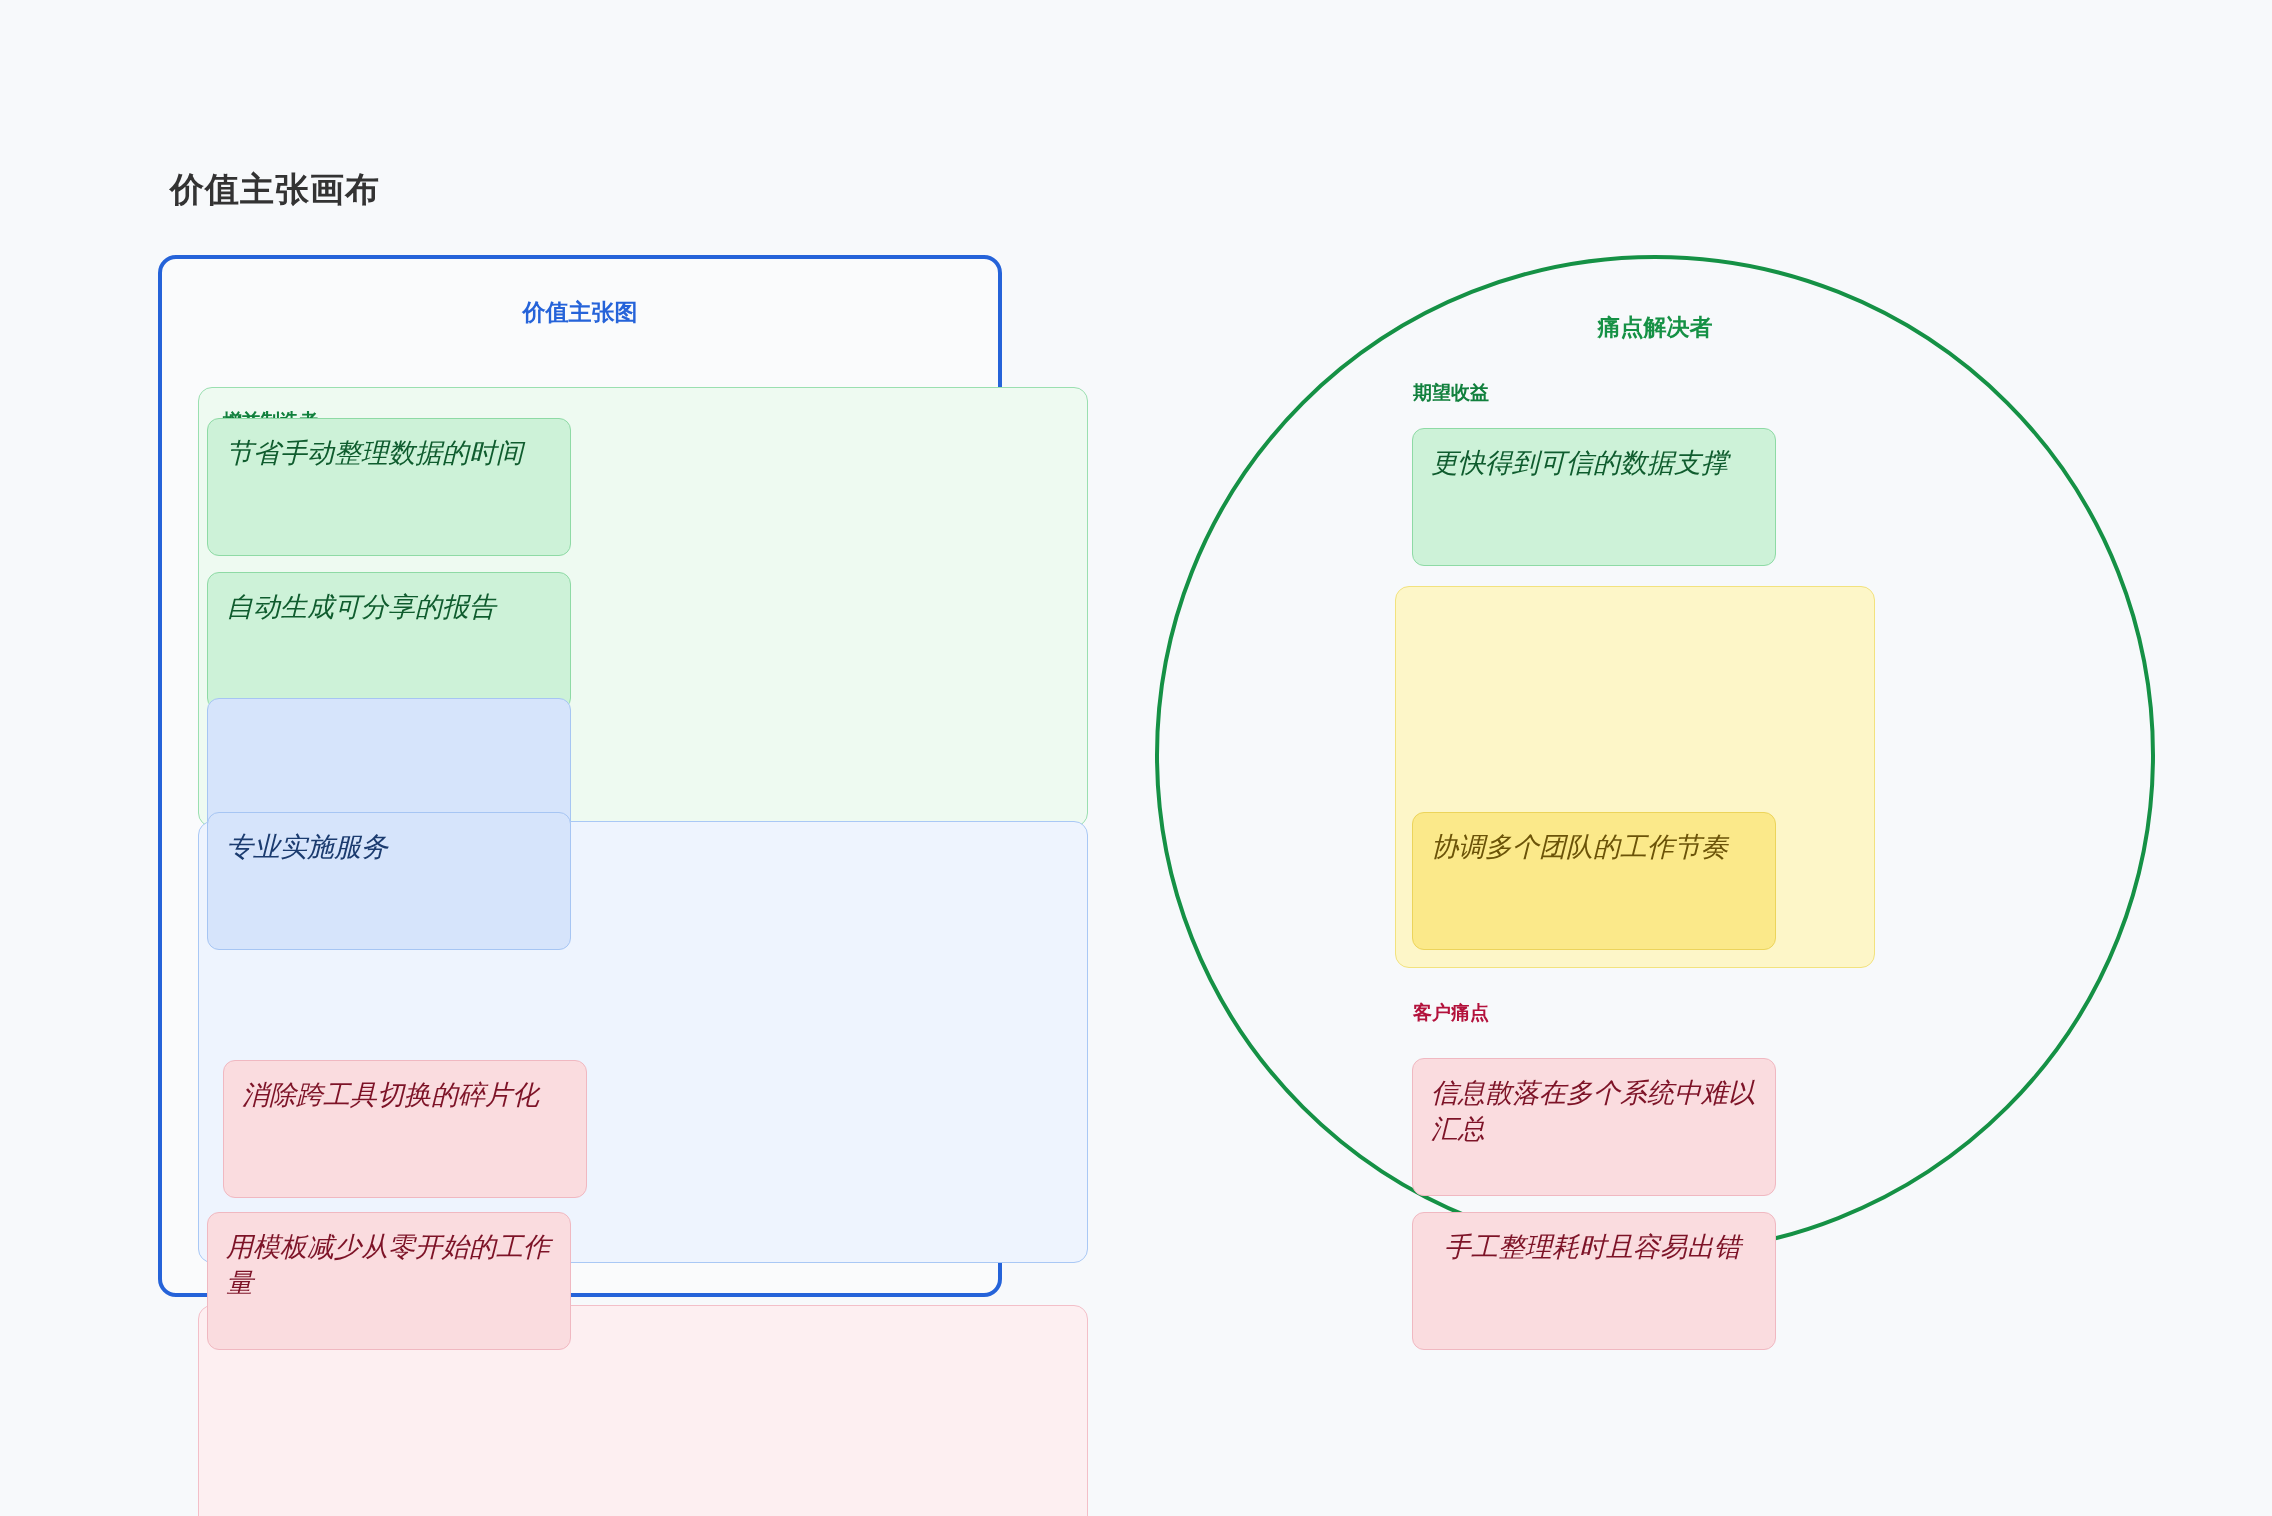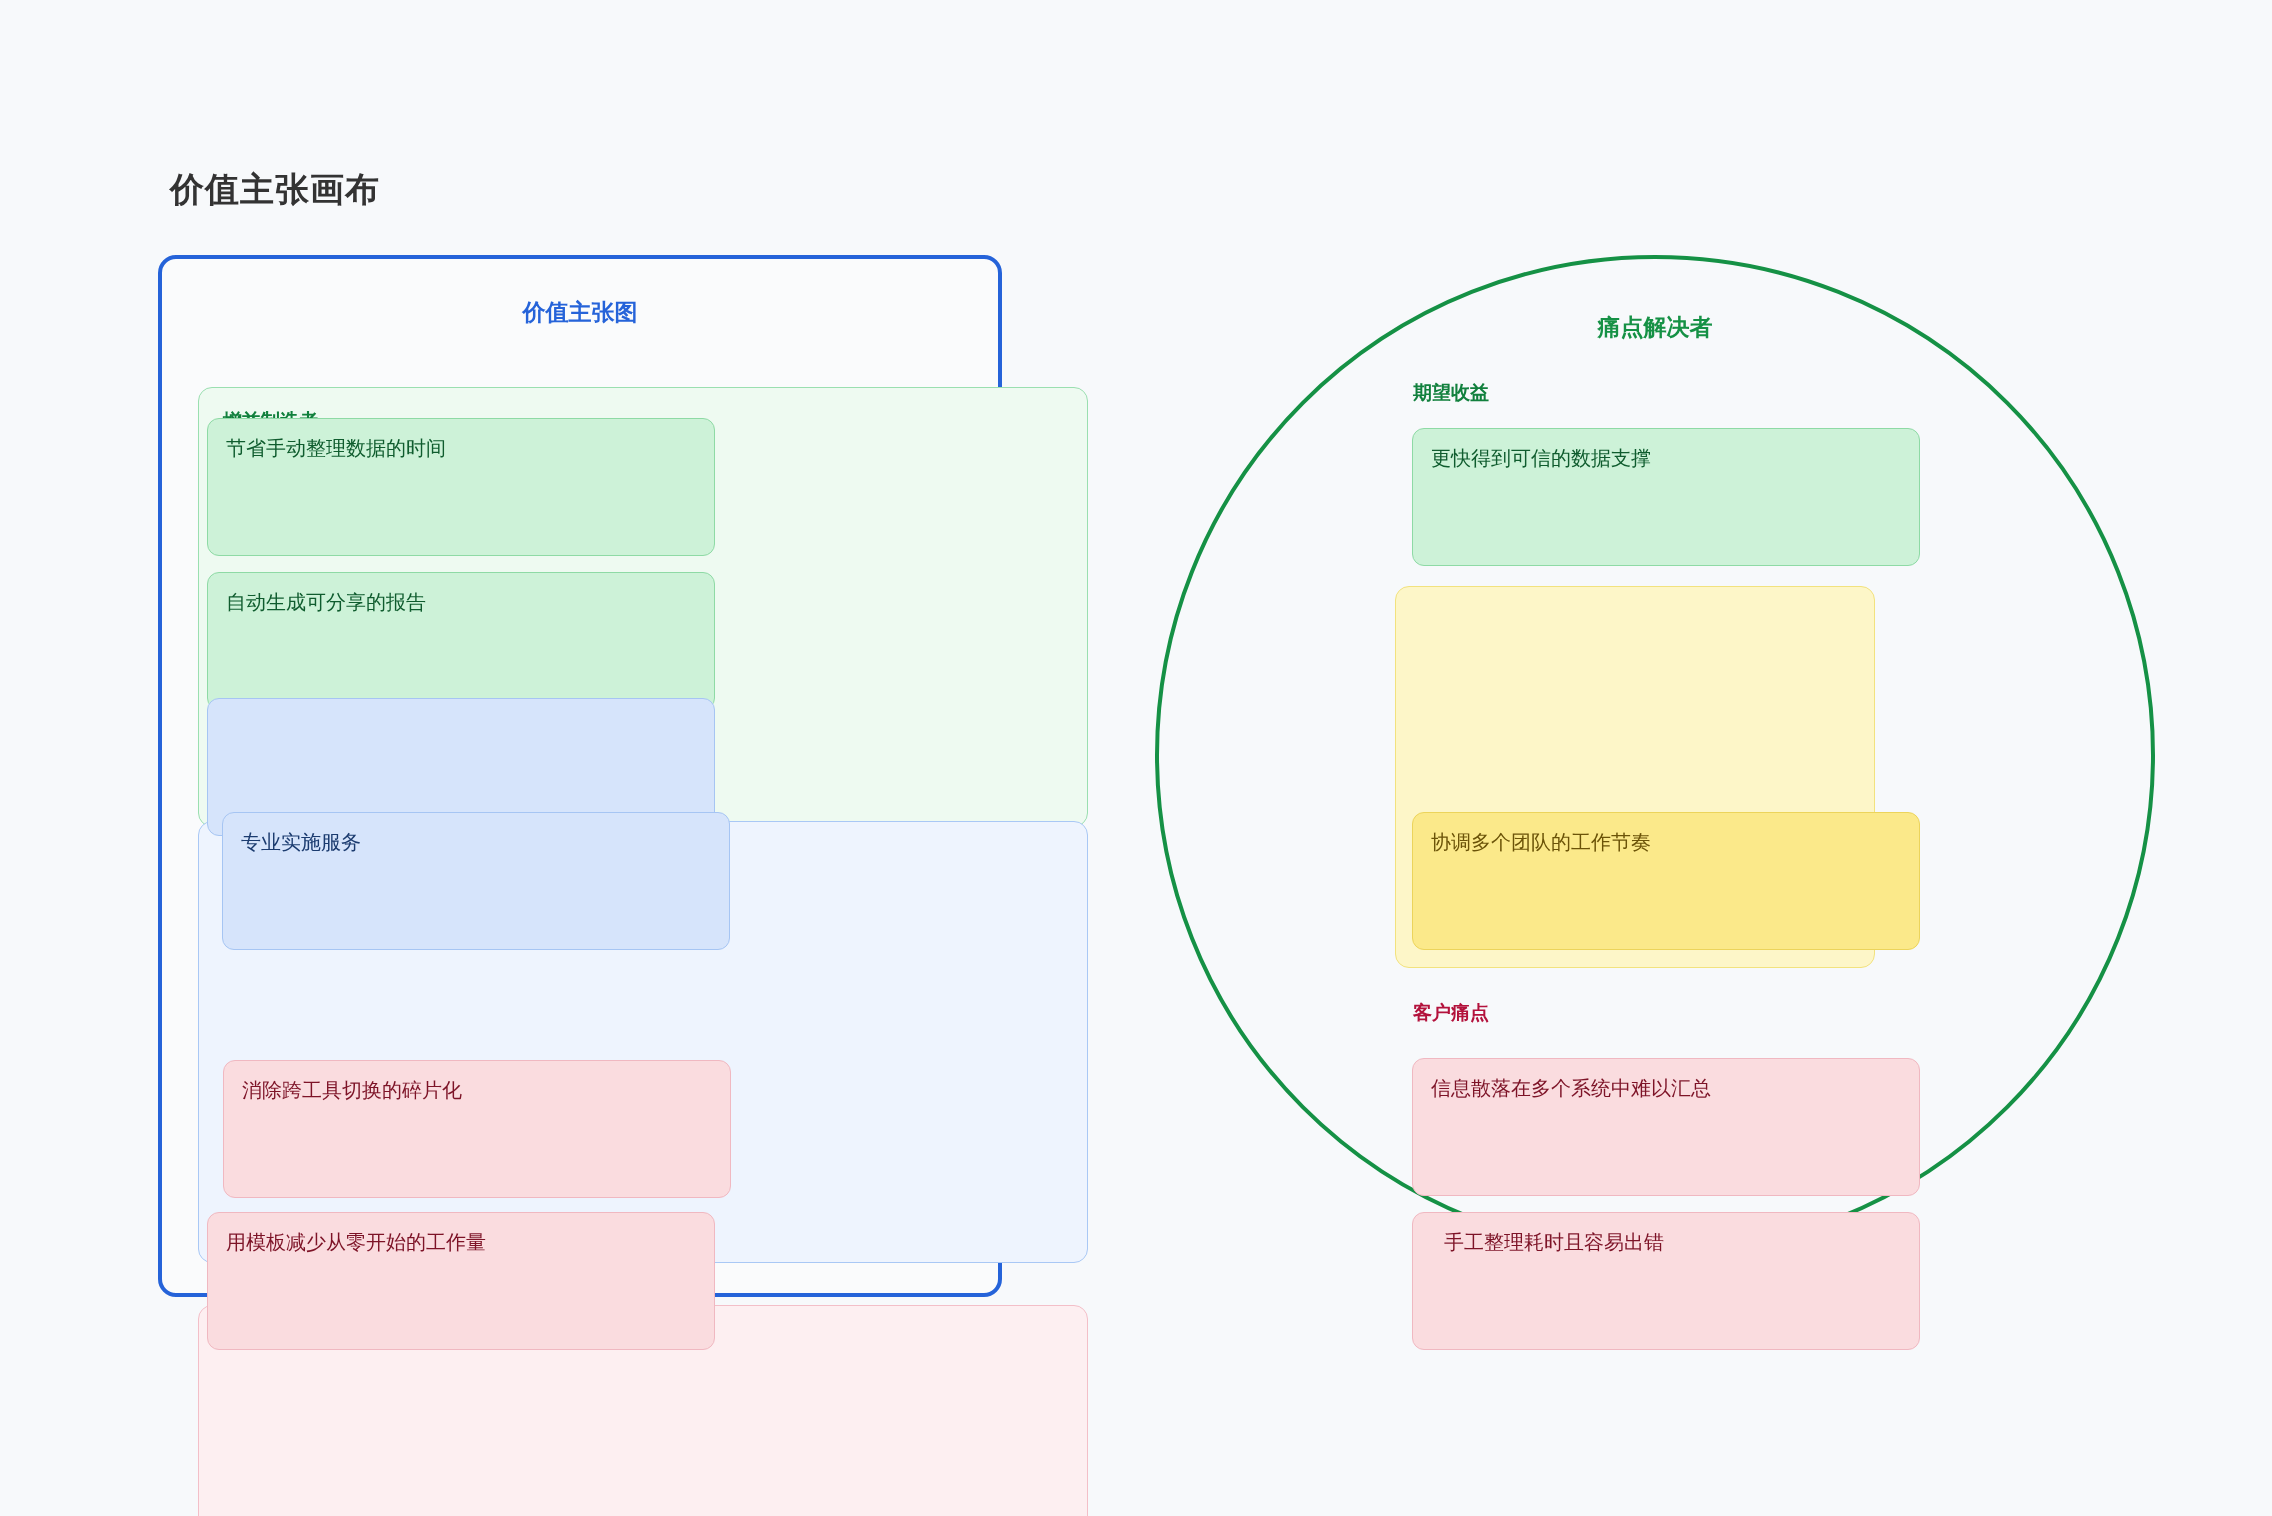--- a/index.html
+++ b/index.html
@@ -55,24 +55,24 @@
 
   .sect-pain{
     left:36px;top:1046px;width:890px;height:410px;
     background:#fdeff1;border:1.5px solid #f3bfc8;
   }
   .sect-pain .sect-label{color:#b3123c;}
 
   
   .card{
     position:absolute;box-sizing:border-box;
-    width:508px;height:138px;
+    width:364px;height:138px;
     border-radius:12px;
     padding:16px 18px;
-    font-size:20px;line-height:1.35;
+    font-size:27px;line-height:1.35;font-style:italic;
   }
   .card-green{background:#cdf2d8;border:1.5px solid #8edaa5;color:#0f5c2e;}
   .card-blue{background:#d6e4fb;border:1.5px solid #a6c5f3;color:#1b3b6f;}
   .card-red{background:#fadcdf;border:1.5px solid #f0b8c1;color:#7d1327;}
   .card-yellow{background:#fbe98a;border:1.5px solid #ecd45b;color:#6b5308;}
 
   
   .cs-circle{
     position:absolute;left:1155px;top:255px;
     width:1000px;height:1000px;
@@ -134,21 +134,21 @@
       <div class="sect-label">痛点解决者</div>
     </div>
   </div>
 
   <div class="card card-green abs" style="left:207px;top:418px;">节省手动整理数据的时间</div>
 
   <div class="card card-green abs" style="left:207px;top:572px;">自动生成可分享的报告</div>
 
   <div class="card card-blue abs" style="left:207px;top:698px;"></div>
 
-  <div class="card card-blue abs" style="left:222px;top:812px;">专业实施服务</div>
+  <div class="card card-blue abs" style="left:207px;top:812px;">专业实施服务</div>
 
   <div class="card card-red abs" style="left:211px;top:1060px;margin-left:12px;">消除跨工具切换的碎片化</div>
 
   <div class="card card-red abs" style="left:207px;top:1212px;">用模板减少从零开始的工作量</div>
 
   <div class="cs-circle"></div>
   <div class="cs-title">痛点解决者</div>
 
   <div class="cs-sect cs-gains">
     <div class="cs-sect-label">期望收益</div>

